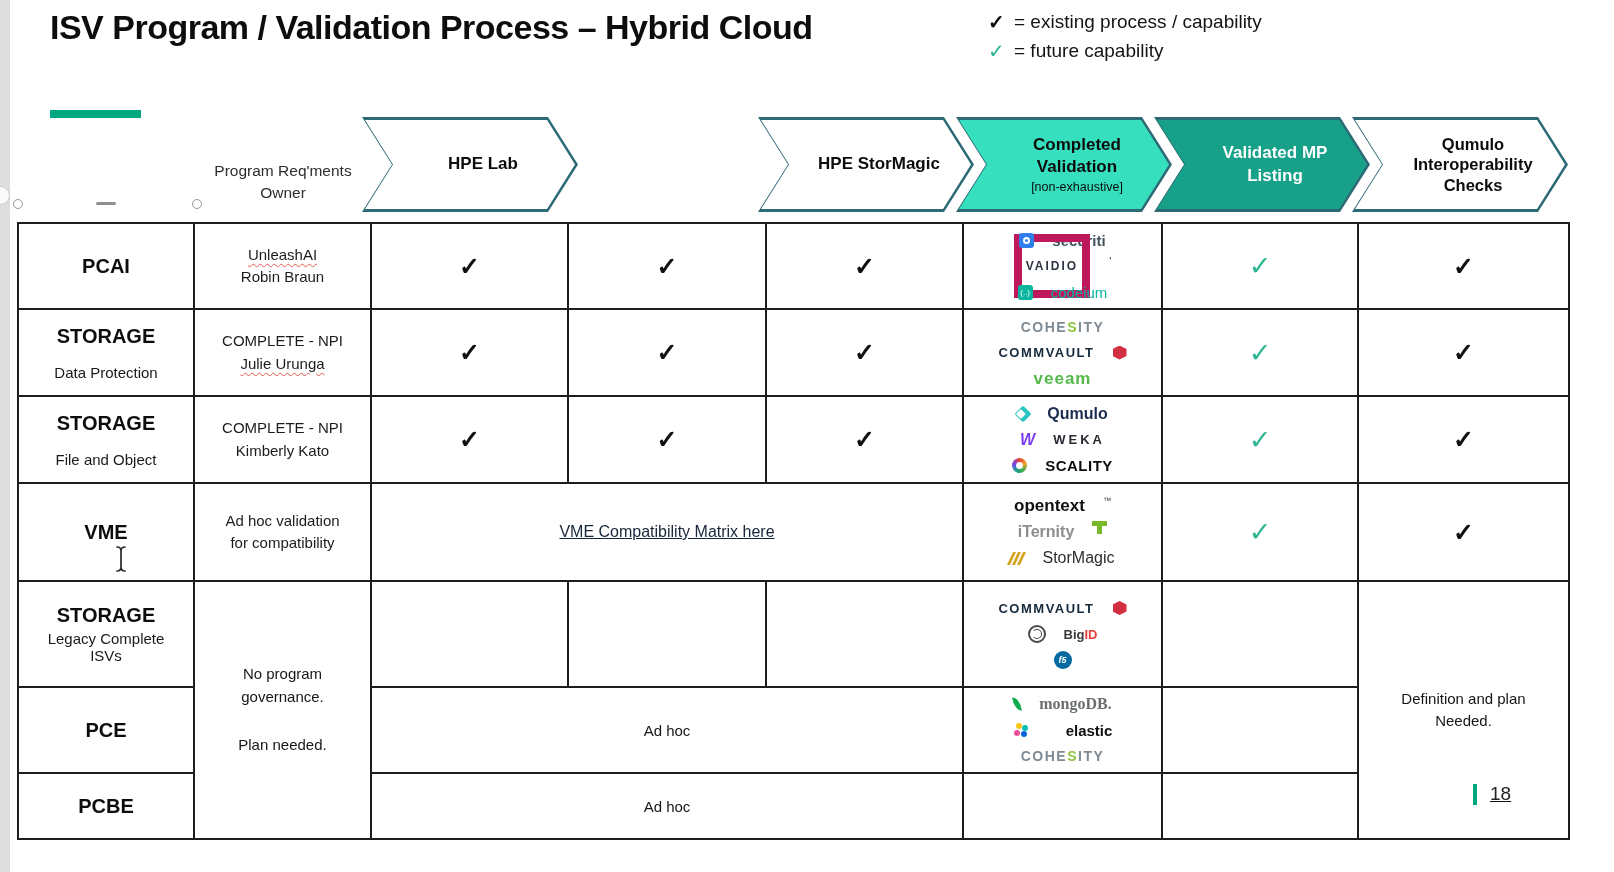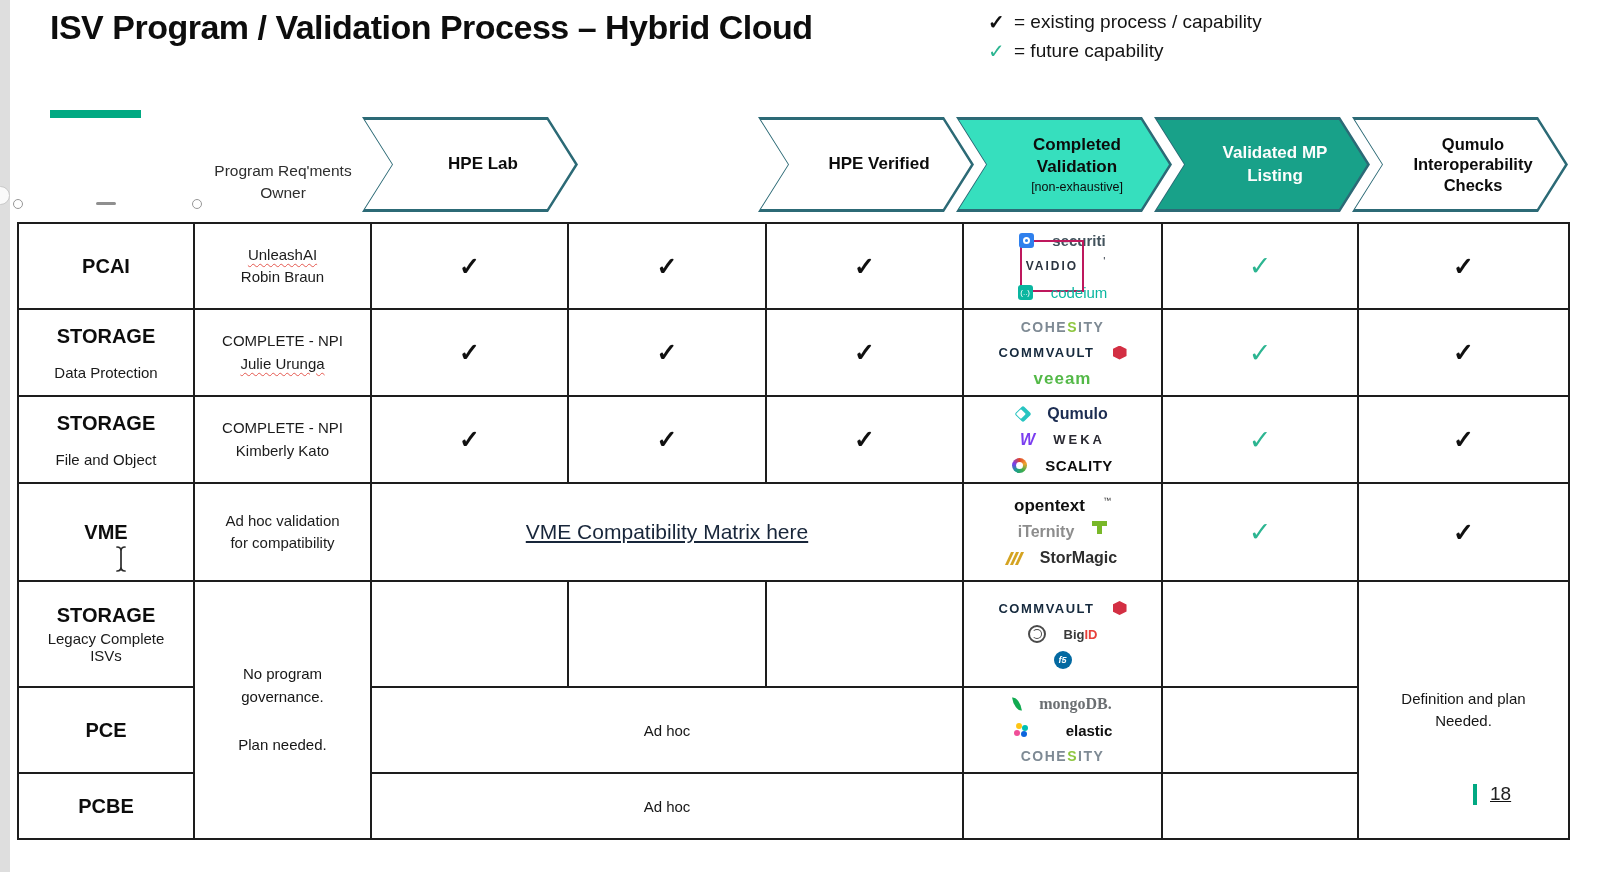--- a/index.html
+++ b/index.html
@@ -46,40 +46,40 @@
   table.matrix{position:absolute;left:17px;top:222px;border-collapse:collapse;table-layout:fixed;
       width:1551px;}
   table.matrix td{border:2.4px solid var(--table-border);text-align:center;vertical-align:middle;
       padding:2px 4px;background:#fff;}
   td.cat{font-size:20px;font-weight:800;color:#0d0d0d;}
   td.cat .sub{display:block;font-size:15px;font-weight:400;margin-top:16px;color:#1a1a1a;}
   td.cat .sub.narrow{max-width:122px;margin:3px auto 0;}
   td.owner{font-size:15px;color:#1c1c1c;line-height:1.5;}
   td.check-cell{font-size:25px;font-weight:600;color:#101010;}
   td.check-cell.future{font-size:27px;font-weight:400;color:var(--check-green);}
-  td.link-cell{font-size:21px;}
+  td.link-cell{font-size:16px;}
   .vme-link{color:#18263a;text-decoration:underline;font-weight:500;cursor:pointer;}
   td.adhoc{font-size:15px;color:#161616;}
   td.gov{font-size:15px;color:#161616;line-height:1.5;}
   .gov-l1{max-width:118px;margin:0 auto;}
   .gov-l2{margin-top:26px;}
   td.def{font-size:15px;color:#161616;line-height:1.5;}
   .sp-squiggle{text-decoration:underline;text-decoration-style:wavy;
       text-decoration-color:#e4584f;text-decoration-thickness:1px;text-underline-offset:3px;}
 
   
   td.logocell{padding:3px 0;}
   .logo{display:flex;align-items:center;justify-content:center;gap:18px;height:26px;}
   .ic{display:inline-block;flex:none;}
   
   .ic-securiti{width:15px;height:15px;background:#2f80ed;border-radius:3px;position:relative;}
   .ic-securiti::after{content:"";position:absolute;inset:4px;border:2px solid #fff;border-radius:50%;}
   .t-securiti{font-size:15px;font-weight:600;color:#42525c;}
   
-  .t-vaidio{border:2px solid #be185d;padding:16px 4px;font-size:12px;font-weight:700;
+  .t-vaidio{border:8px solid #be185d;padding:16px 4px;font-size:12px;font-weight:700;
       letter-spacing:2px;color:#2b3440;line-height:16px;}
   .t-vaidio-tick{font-size:11px;color:#2b3440;margin-left:1px;position:relative;top:-5px;}
   
   .ic-codeium{width:15px;height:15px;background:#0ab6a0;border-radius:3px;color:#fff;font-size:8px;
       line-height:15px;text-align:center;}
   .t-codeium{font-size:15px;font-weight:500;color:#0ab6a0;}
   
   .t-cohesity{font-size:14px;font-weight:700;letter-spacing:1.5px;color:#7e8a94;}
   .t-cohesity .s{color:#8dc63f;}
   
@@ -105,21 +105,21 @@
   .t-opentext{font-size:17px;font-weight:800;color:#101010;}
   .t-opentext-tm{font-size:8px;color:#333;position:relative;top:-6px;}
   
   .t-iternity{font-size:16px;font-weight:600;color:#8d8d8d;}
   .ic-iternity{width:15px;height:13px;position:relative;top:-5px;}
   .ic-iternity::before{content:"";position:absolute;top:0;left:0;width:15px;height:5px;background:#79b829;}
   .ic-iternity::after{content:"";position:absolute;top:5px;left:5px;width:5px;height:8px;background:#79b829;}
   
   .ic-stormagic{width:3px;height:13px;background:#d4a321;transform:skewX(-25deg);
       box-shadow:5px 0 0 #d4a321,10px 0 0 #d4a321;margin-right:11px;}
-  .t-stormagic{font-size:16px;font-weight:700;color:#2e2e2e;}
+  .t-stormagic{font-size:16px;font-weight:400;color:#2e2e2e;}
   
   .ic-bigid{width:14px;height:14px;border-radius:50%;border:2px solid #4a4a4a;position:relative;}
   .ic-bigid::after{content:"";position:absolute;inset:2px;border:1.5px solid #4a4a4a;border-radius:50%;
       border-left-color:transparent;}
   .t-bigid{font-size:13px;font-weight:800;color:#3a3a3a;}
   .t-bigid .id{color:#e8403a;}
   
   .ic-f5{width:18px;height:18px;border-radius:50%;background:#0369a1;color:#fff;font-size:9px;
       font-weight:700;font-style:italic;display:flex;align-items:center;justify-content:center;}
   
@@ -173,21 +173,21 @@
     <div class="outer"></div>
     <div class="inner"></div>
     <div class="lbl">
         <span>HPE Lab</span>
       </div>
   </div>
   <div class="chev" style="left:758px;">
     <div class="outer"></div>
     <div class="inner"></div>
     <div class="lbl">
-        <span>HPE Verified</span>
+        <span>HPE StorMagic</span>
       </div>
   </div>
   <div class="chev light" style="left:956px;">
     <div class="outer"></div>
     <div class="inner"></div>
     <div class="lbl">
       <span>Completed</span>
       <span>Validation</span>
       <span class="sub">[non-exhaustive]</span>
     </div>

